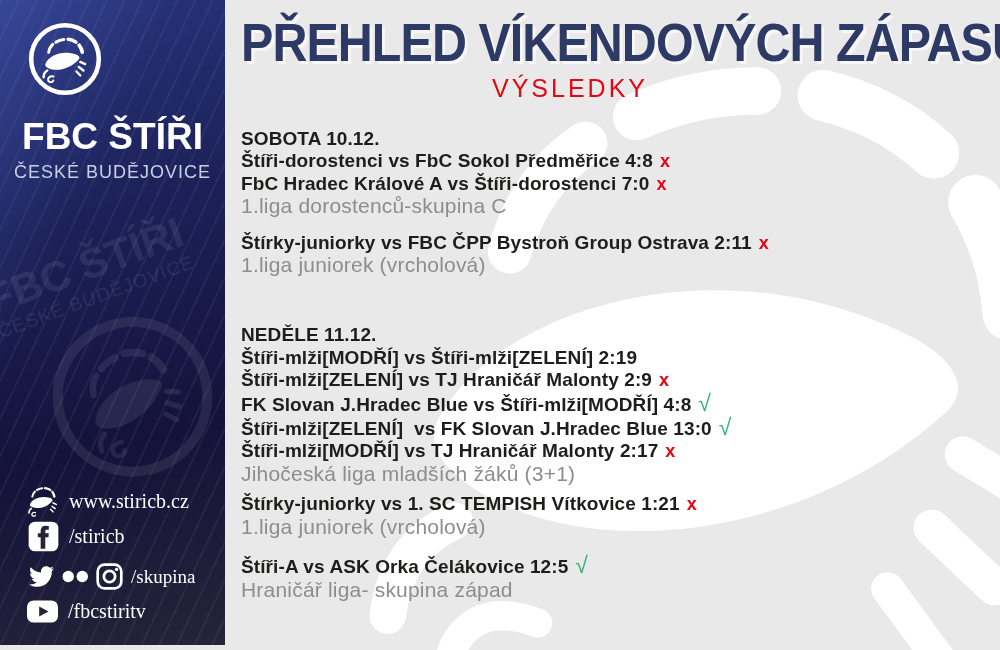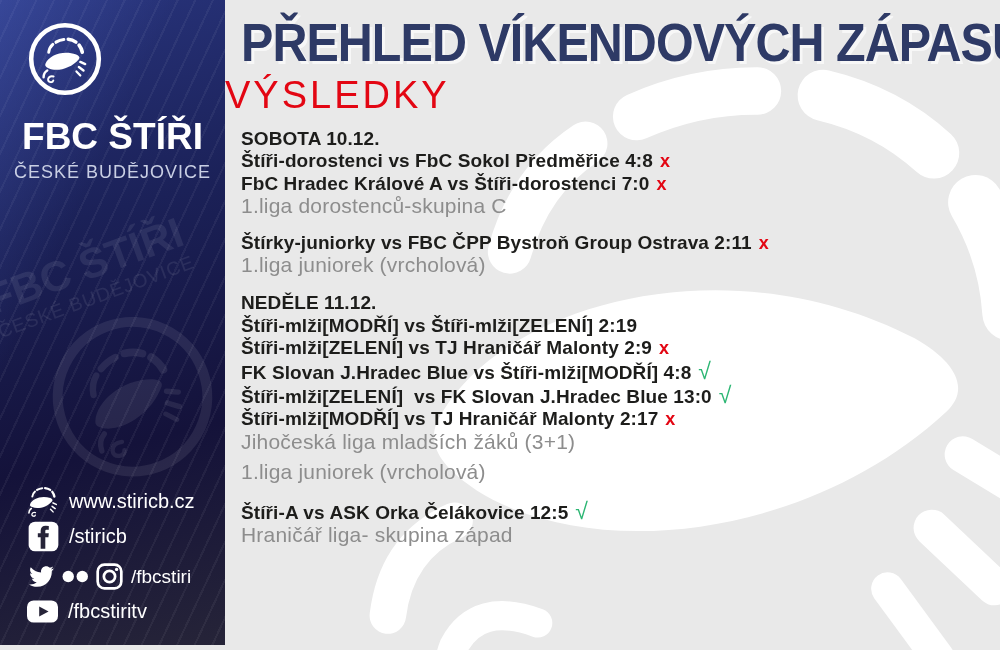--- a/index.html
+++ b/index.html
@@ -25,21 +25,21 @@
     position:absolute;left:0;top:162px;width:225px;text-align:center;
     color:#c9cfe4;font-size:18px;font-weight:400;letter-spacing:1px;line-height:1.2;
   }
   .side-wm{
     position:absolute;left:-20px;top:238px;width:280px;text-align:center;
     color:#ffffff;opacity:0.08;transform:rotate(-20deg);pointer-events:none;
   }
   .side-wm .wm-name{font-size:42px;font-weight:700;line-height:1.05;}
   .side-wm .wm-city{font-size:19px;letter-spacing:1px;line-height:1.2;}
   .side-wm .wm-logo{width:168px;height:168px;margin-top:10px;}
-  .social{position:absolute;left:0;top:0;width:225px;height:650px;color:#fff;}
+  .social{position:absolute;left:0;top:0;width:225px;height:650px;color:#fff;font-family:Liberation Serif, serif;}
   .srow{position:absolute;display:flex;align-items:center;}
   .srow .slabel{color:#fff;font-size:20px;font-weight:400;white-space:nowrap;}
   .r-web{left:27px;top:484px;}
   .r-fb{left:28px;top:521px;}
   .r-multi{left:26px;top:563px;}
   .r-yt{left:27px;top:600px;}
   .ic{display:block;color:#fff;}
   .gap-sm{margin-left:10px;}
   
   .main{position:absolute;left:225px;top:0;width:775px;height:650px;overflow:hidden;}
@@ -47,27 +47,27 @@
     position:absolute;left:150px;top:18px;width:730px;height:730px;
     color:#ffffff;transform:rotate(7deg);pointer-events:none;
   }
   .page-title{
     position:absolute;left:16px;top:16px;width:760px;
     color:var(--navy,#2e3a66);font-size:50px;font-weight:700;letter-spacing:-1px;
     line-height:1;white-space:nowrap;transform:scale(0.97,1.06);transform-origin:left top;
     text-shadow:3px 3px 0 rgba(255,255,255,0.65);
   }
   .page-subtitle{
-    position:absolute;left:0;top:76px;width:690px;text-align:left;
-    color:var(--red,#e30613);font-size:38px;font-weight:400;letter-spacing:3px;line-height:1;
+    position:absolute;left:0;top:76px;width:690px;text-align:center;
+    color:var(--red,#e30613);font-size:25px;font-weight:400;letter-spacing:3px;line-height:1;
   }
   .results{position:absolute;left:16px;top:128px;width:700px;}
   .block{margin:0;}
   .block:nth-of-type(1){margin-bottom:14px;}
-  .block:nth-of-type(2){margin-bottom:16px;}
+  .block:nth-of-type(2){margin-bottom:48px;}
   .block:nth-of-type(3){margin-bottom:8px;}
   .block:nth-of-type(4){margin-bottom:16px;}
   .day, .match{
     color:#1d1d1b;font-size:19px;font-weight:700;line-height:22.4px;
     letter-spacing:0.1px;white-space:nowrap;
   }
   .match-text{white-space:pre-wrap;}
   .league{color:var(--gray,#8d8d8d);font-size:21px;font-weight:400;line-height:22.4px;letter-spacing:0.2px;}
   .mark{margin-left:7px;}
   .mark-loss{color:var(--red,#e30613);font-weight:700;font-size:18px;}
@@ -152,21 +152,21 @@
       <div class="srow r-multi">
         <svg class="ic" width="30" height="27">
             <use href="#ic-tw"></use>
           </svg>
         <svg class="ic" width="27" height="13" style="margin-left:6px">
             <use href="#ic-flickr"></use>
           </svg>
         <svg class="ic" width="27" height="27" style="margin-left:7px">
             <use href="#ic-ig"></use>
           </svg>
-        <span class="slabel" style="margin-left:8px;font-size:19px">/fbcstiri</span>
+        <span class="slabel" style="margin-left:8px;font-size:19px">/skupina</span>
       </div>
       <div class="srow r-yt">
         <svg class="ic" width="31" height="23">
             <use href="#ic-yt"></use>
           </svg>
         <span class="slabel gap-sm">/fbcstiritv</span>
       </div>
     </div>
   </aside>
 
@@ -190,20 +190,21 @@
         <div class="block">
           <div class="day">NEDĚLE 11.12.</div>
           <div class="match"><span class="match-text">Štíři-mlži[MODŘÍ] vs Štíři-mlži[ZELENÍ] 2:19</span></div>
           <div class="match"><span class="match-text">Štíři-mlži[ZELENÍ] vs TJ Hraničář Malonty 2:9</span><span class="mark mark-loss">x</span></div>
           <div class="match"><span class="match-text">FK Slovan J.Hradec Blue vs Štíři-mlži[MODŘÍ] 4:8</span><span class="mark mark-win">√</span></div>
           <div class="match"><span class="match-text">Štíři-mlži[ZELENÍ]  vs FK Slovan J.Hradec Blue 13:0</span><span class="mark mark-win">√</span></div>
           <div class="match"><span class="match-text">Štíři-mlži[MODŘÍ] vs TJ Hraničář Malonty 2:17</span><span class="mark mark-loss">x</span></div>
           <div class="league">Jihočeská liga mladších žáků (3+1)</div>
         </div>
         <div class="block">
+          <div class="match"><span class="match-text">Štírky-juniorky vs 1. SC TEMPISH Vítkovice 1:21</span><span class="mark mark-loss">x</span></div>
           <div class="league">1.liga juniorek (vrcholová)</div>
         </div>
         <div class="block">
           <div class="match"><span class="match-text">Štíři-A vs ASK Orka Čelákovice 12:5</span><span class="mark mark-win">√</span></div>
           <div class="league">Hraničář liga- skupina západ</div>
         </div>
       </div>
   </main>
 
 </div>

